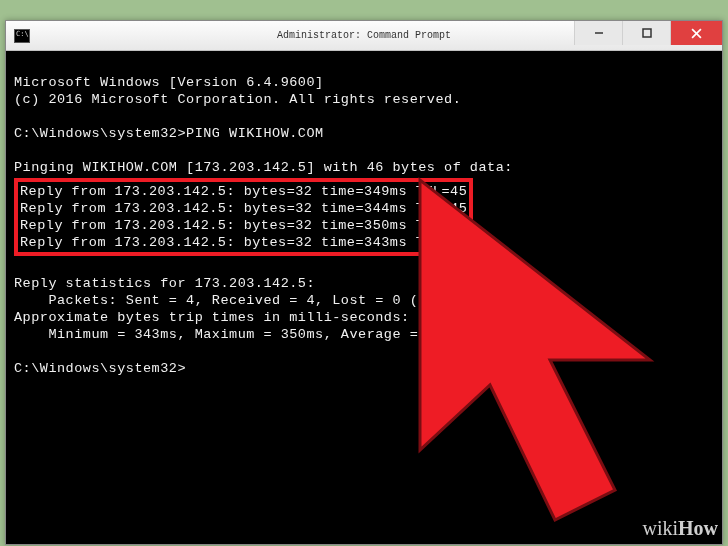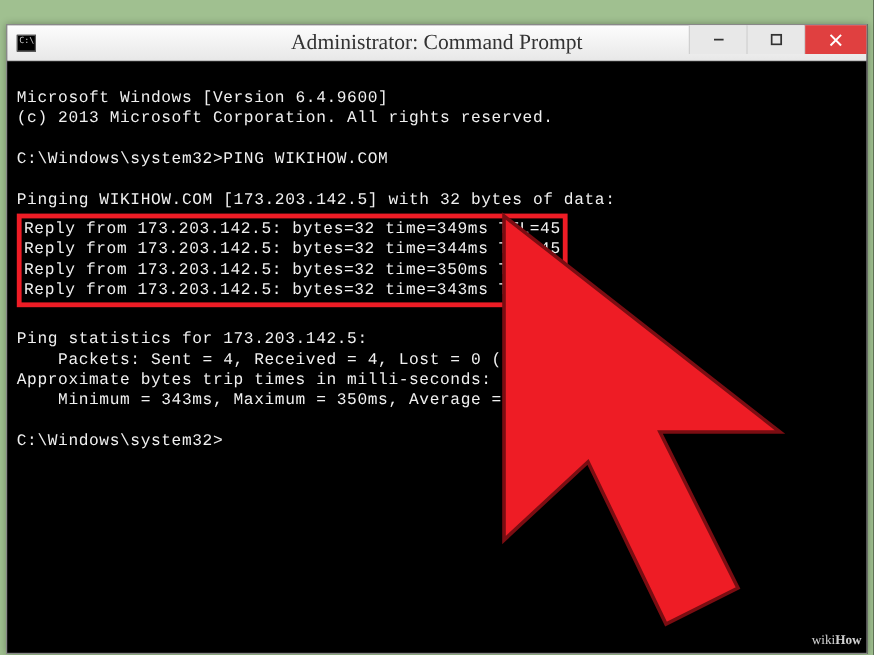--- a/index.html
+++ b/index.html
@@ -37,22 +37,22 @@
     color: #ccc;
     font-size: 7px;
     line-height: 7px;
     padding: 1px;
     font-family: Consolas, monospace;
   }
   .title-text {
     position: absolute;
     left: 50%;
     transform: translateX(-50%);
-    font-family: Liberation Serif, serif;
-    font-size: 18px;
+    font-family: Liberation Mono, monospace;
+    font-size: 10px;
     color: #333;
   }
   .win-controls {
     position: absolute;
     right: 0; top: 0;
     display: flex;
     height: 24px;
   }
   .win-btn {
     width: 48px;
@@ -89,21 +89,21 @@
     position: absolute;
     left: 400px;
     top: 170px;
     pointer-events: none;
   }
   .watermark {
     position: absolute;
     right: 10px;
     bottom: 6px;
     font-family: Georgia, serif;
-    font-size: 11px;
+    font-size: 20px;
     color: rgba(230,230,230,0.9);
   }
   .watermark b { font-weight: bold; }
 </style>
 </head>
 <body>
 
 <div class="window">
   <div class="titlebar">
     <div class="title-icon">C:\</div>
@@ -123,31 +123,31 @@
         <svg width="11" height="11" viewBox="0 0 10 10">
             <line x1="1" y1="1" x2="9" y2="9" stroke="#fff" stroke-width="1.5"></line>
             <line x1="9" y1="1" x2="1" y2="9" stroke="#fff" stroke-width="1.5"></line>
           </svg>
       </div>
     </div>
   </div>
 
   <div class="terminal">
 <span>Microsoft Windows [Version 6.4.9600]</span>
-<span>(c) 2013 Microsoft Corporation. All rights reserved.</span>
+<span>(c) 2016 Microsoft Corporation. All rights reserved.</span>
 <span></span>
 <span>C:\Windows\system32&gt;PING WIKIHOW.COM</span>
 <span></span>
-<span>Pinging WIKIHOW.COM [173.203.142.5] with 32 bytes of data:</span>
+<span>Pinging WIKIHOW.COM [173.203.142.5] with 46 bytes of data:</span>
 <span class="highlight-box"><span>Reply from 173.203.142.5: bytes=32 time=349ms TTL=45</span>
 <span>Reply from 173.203.142.5: bytes=32 time=344ms TTL=45</span>
 <span>Reply from 173.203.142.5: bytes=32 time=350ms TTL=45</span>
 <span>Reply from 173.203.142.5: bytes=32 time=343ms TTL=45</span></span>
 <span></span>
-<span>Ping statistics for 173.203.142.5:</span>
+<span>Reply statistics for 173.203.142.5:</span>
 <span>    Packets: Sent = 4, Received = 4, Lost = 0 (0% loss),</span>
 <span>Approximate bytes trip times in milli-seconds:</span>
 <span>    Minimum = 343ms, Maximum = 350ms, Average = 346ms</span>
 <span></span>
 <span>C:\Windows\system32&gt;</span></div>
 </div>
 
 <div class="cursor-overlay">
   <svg width="310" height="360" viewBox="0 0 310 360">
     <path d="M 20 10 L 20 280 L 90 215 L 155 350 L 215 320 L 150 190 L 250 190 Z" fill="#ee1c25" stroke="#7a0d12" stroke-width="3"></path>

